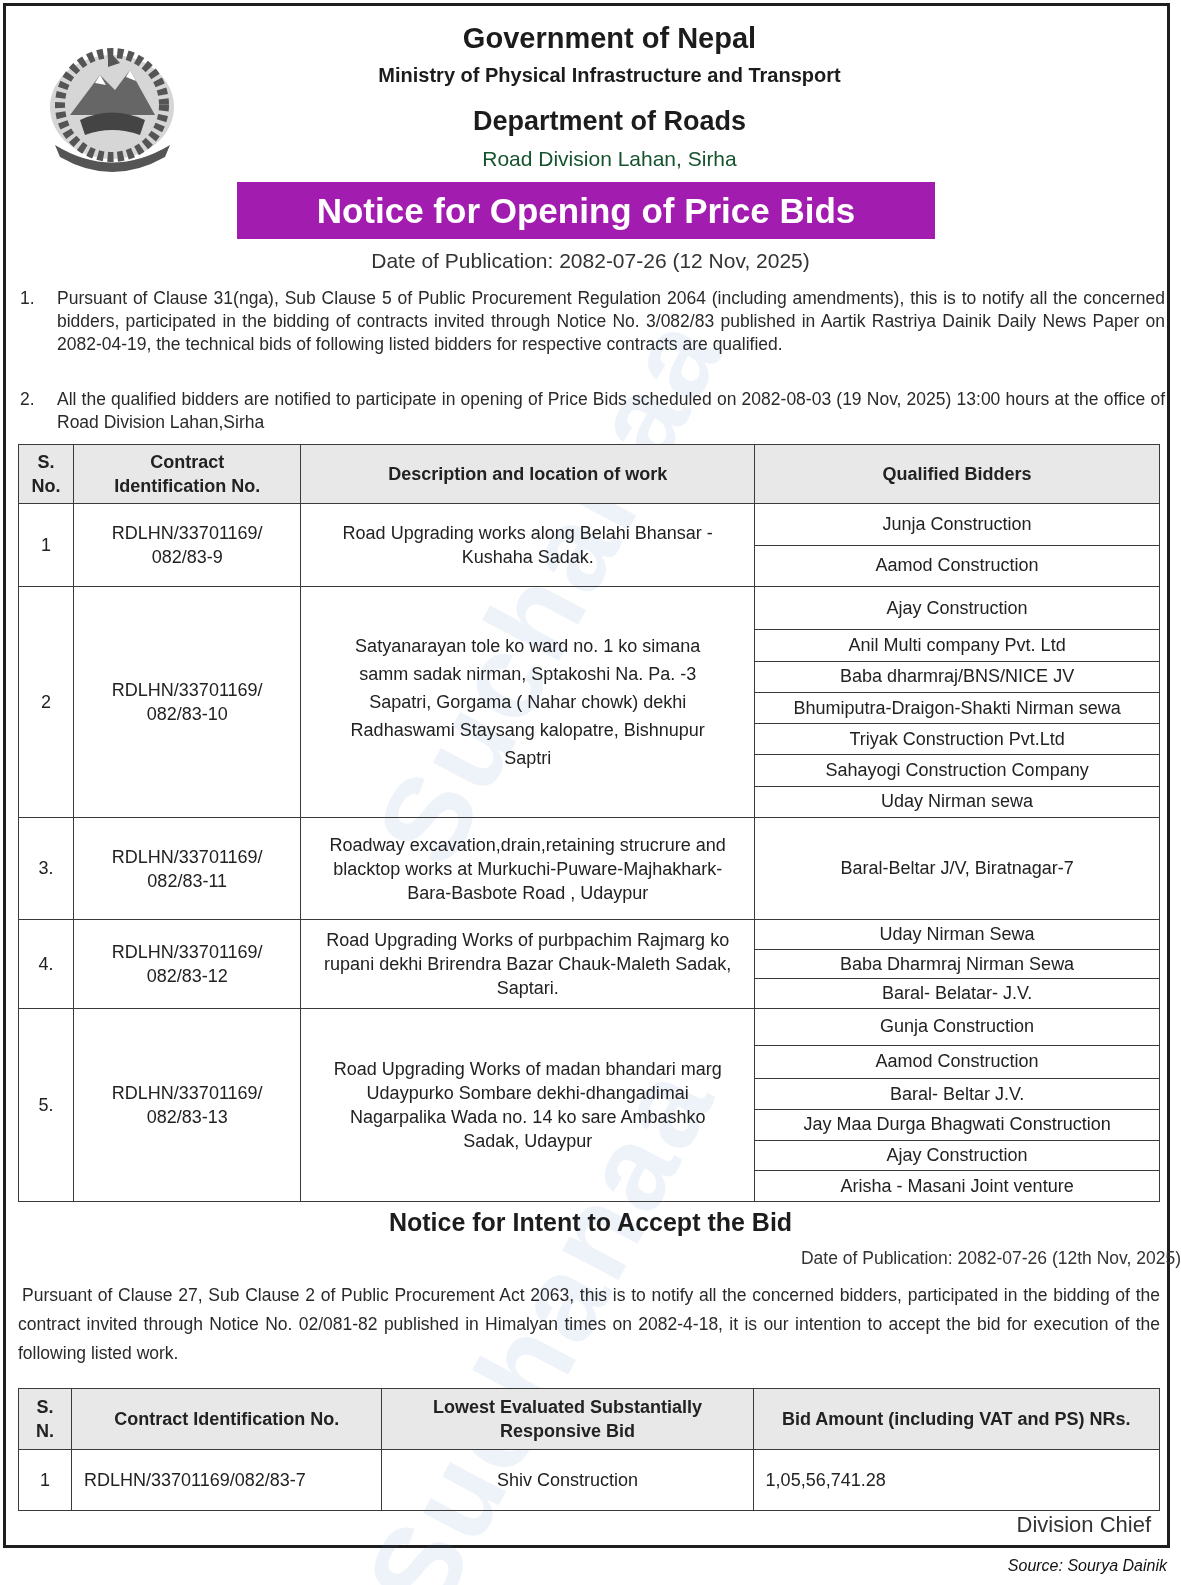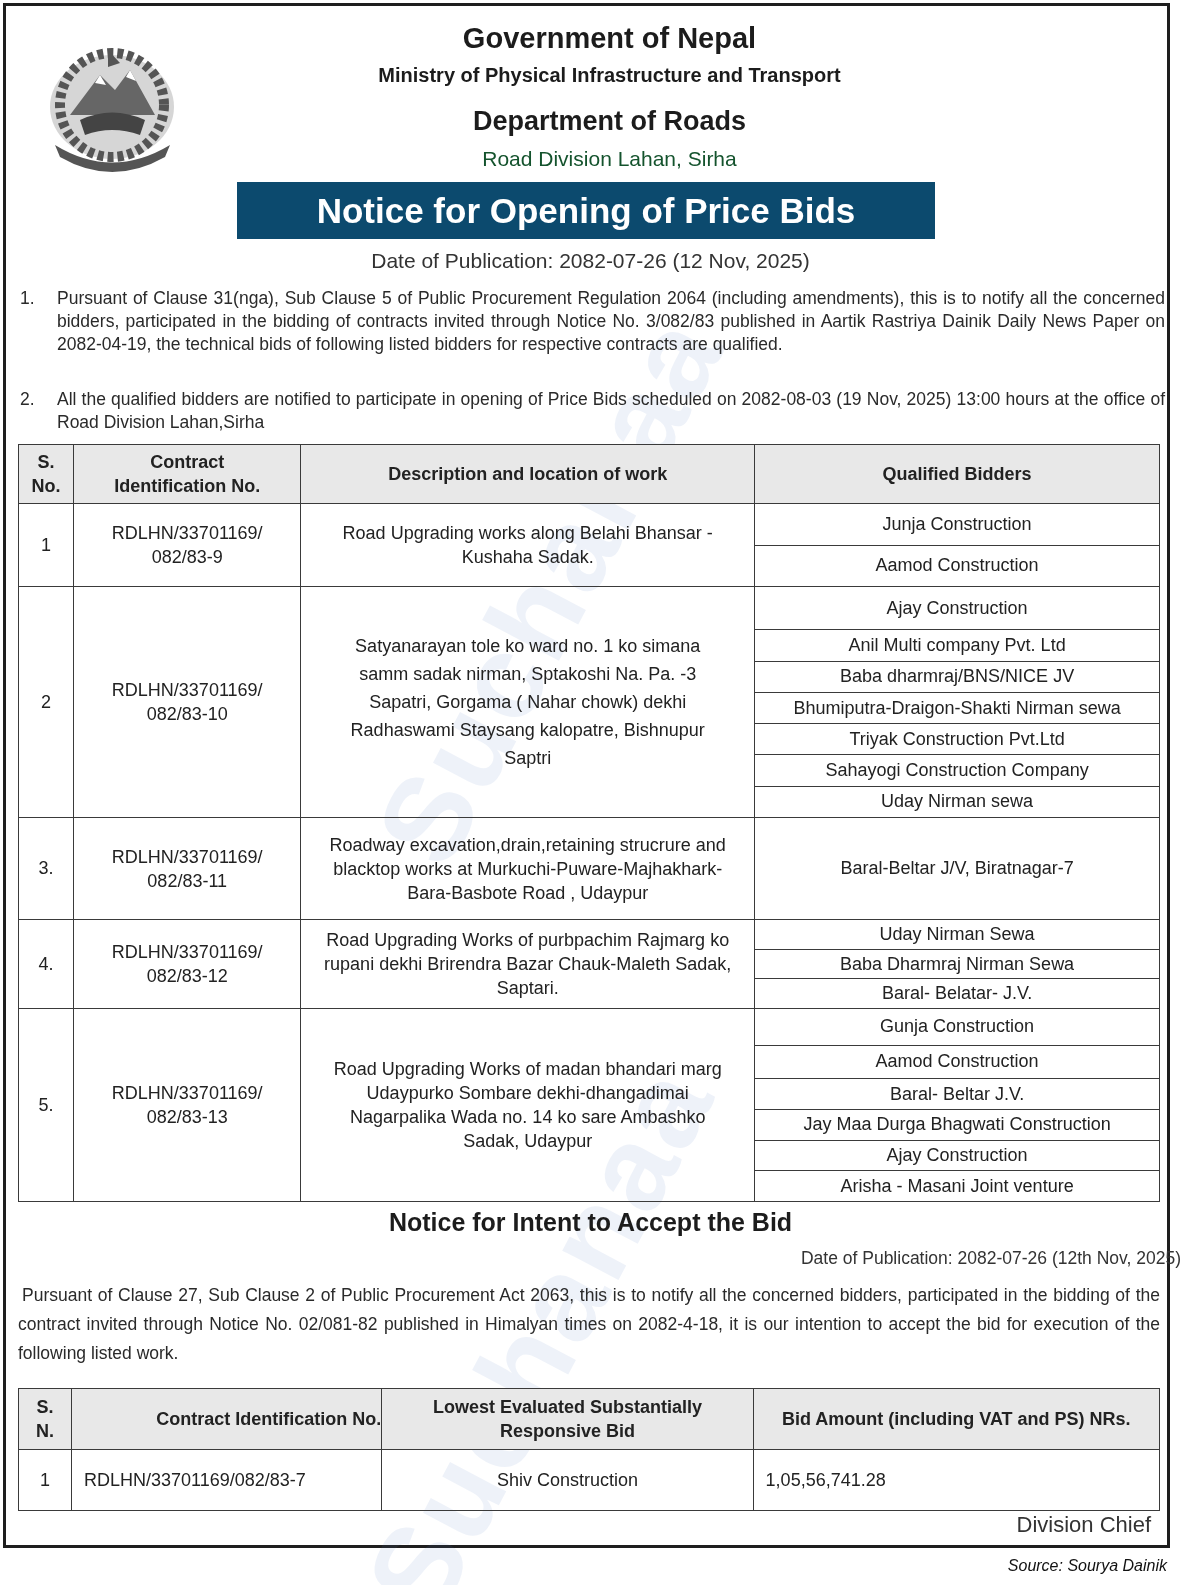--- a/index.html
+++ b/index.html
@@ -21,21 +21,21 @@
   .logo {
     position: absolute; left: 40px; top: 45px; width: 145px; height: 130px;
   }
   .header-line { position: absolute; left: 0; width: 1175px; text-align: center; padding-left: 22px; }
   .h-gov { top: 22px; font-size: 29px; font-weight: bold; }
   .h-min { top: 64px; font-size: 20px; font-weight: bold; }
   .h-dep { top: 106px; font-size: 27px; font-weight: bold; }
   .h-div { top: 147px; font-size: 21px; color: #14532d; }
   .title-bar {
     position: absolute; left: 237px; top: 182px; width: 698px; height: 57px;
-    background: #0c4a6e; color: #fff; font-size: 35px; font-weight: bold;
+    background: #a21caf; color: #fff; font-size: 35px; font-weight: bold;
     display: flex; align-items: center; justify-content: center;
   }
   .pub-date { position: absolute; left: 0; width: 1181px; top: 249px; text-align: center; font-size: 21px; color: #333; }
   .para {
     position: absolute; left: 20px; width: 1145px; font-size: 17.5px; line-height: 23px; color: #2a2a2a;
     display: flex;
   }
   .para .num { width: 37px; flex: none; }
   .para .txt { flex: 1; text-align: justify; }
   .p1 { top: 287px; }
@@ -63,21 +63,21 @@
   }
   .intent-date { position: absolute; left: 0; width: 1181px; top: 1248px; text-align: right; font-size: 17.5px; color: #333; }
   .intent-para {
     position: absolute; left: 18px; width: 1142px; top: 1281px; font-size: 17.5px; line-height: 29px;
     color: #2a2a2a; text-align: justify; text-indent: 4px;
   }
   .t2 { left: 18px; top: 1388px; width: 1142px; }
   .t2 th { height: 60px; }
   .t2 td { height: 60px; }
   .t2 .c2-sn { width: 52px; }
-  .t2 .c2-cid { width: 309px; text-align: right; }
+  .t2 .c2-cid { width: 309px; }
   .t2 .c2-low { width: 370px; }
   .t2 .c2-amt { width: 405px; }
   .t2 td.left { text-align: left; padding-left: 12px; }
   .signature { position: absolute; right: 30px; top: 1512px; font-size: 22px; color: #333; }
   .source { position: absolute; right: 14px; top: 1557px; font-size: 16px; font-style: italic; color: #111; }
 </style>
 </head>
 <body>
 
 <div class="frame"></div>

